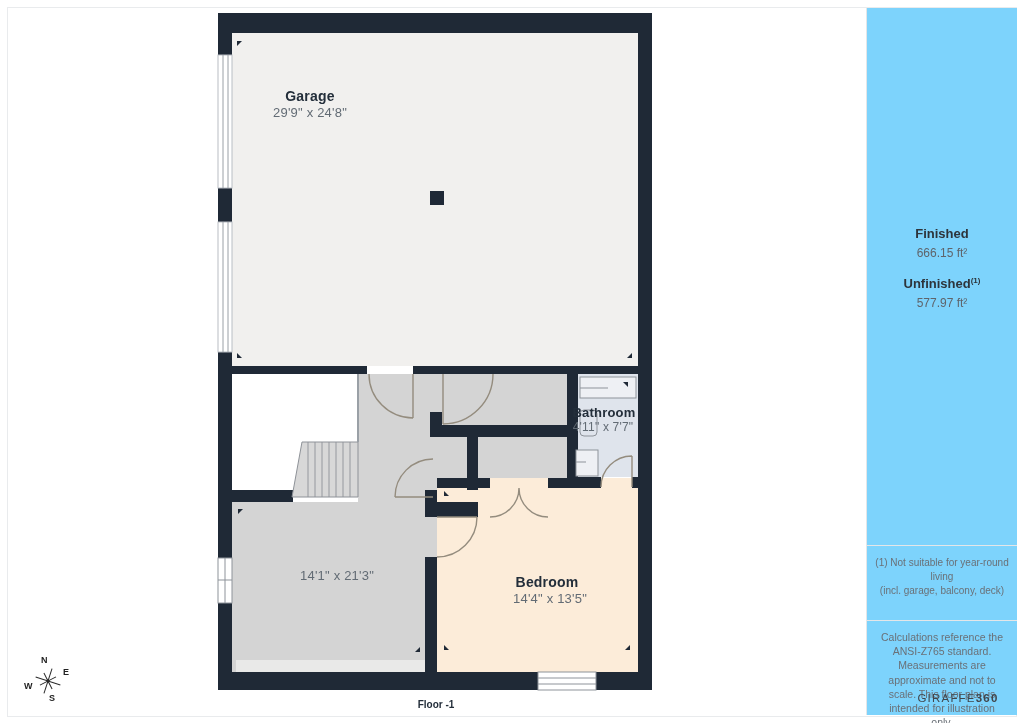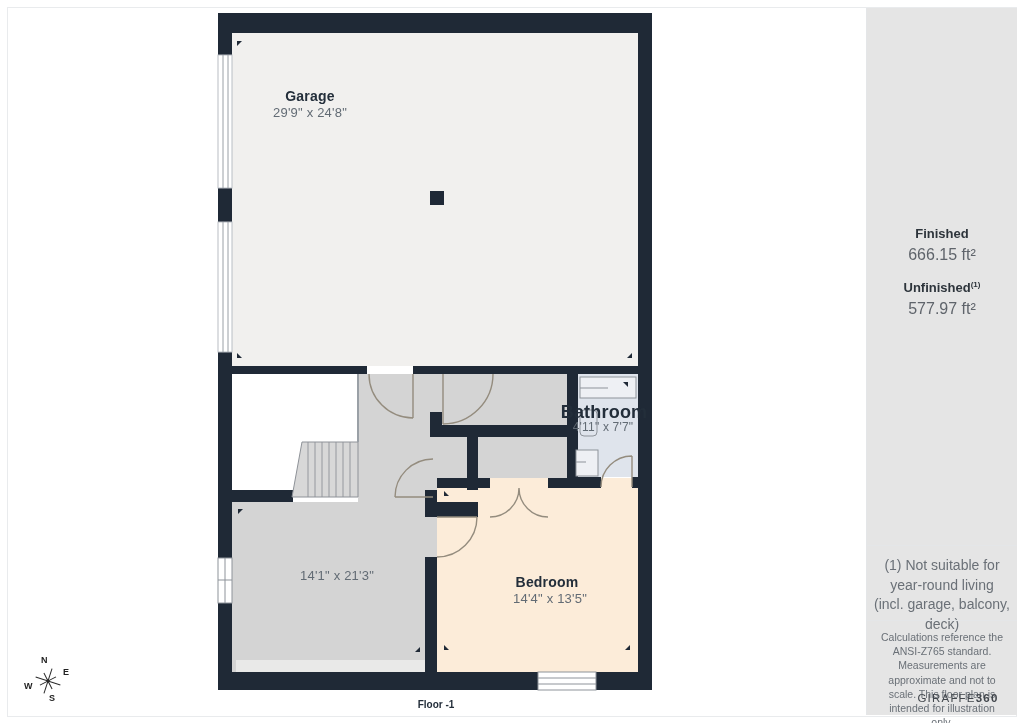--- a/index.html
+++ b/index.html
@@ -5,36 +5,36 @@
   html,body{margin:0;padding:0;background:#ffffff;}
   #app{
     position:relative;width:1024px;height:723px;background:#ffffff;overflow:hidden;
     font-family:"Liberation Sans", sans-serif;
   }
   .frame{position:absolute;left:7px;top:7px;width:1008px;height:708px;border:1px solid #e9ebed;pointer-events:none;}
   #plan-svg{position:absolute;left:0;top:0;}
   
   .lbl{position:absolute;transform:translate(-50%,-50%);white-space:nowrap;text-align:center;}
   .room-name{font-weight:700;font-size:14px;color:#232e3a;letter-spacing:.2px;}
-  .room-name.sm{font-size:18px;}
+  .room-name.sm{font-size:13px;}
   .room-dims{font-size:13px;color:#626b74;letter-spacing:.2px;}
   .room-dims.sm{font-size:12px;}
   .floor-label{font-weight:700;font-size:10px;color:#232e3a;}
   
   .sidebar{
     position:absolute;left:866px;top:8px;width:150px;height:707px;
-    border-left:1px solid #e4e6e8;background:#e5e5e5;
+    border-left:1px solid #e4e6e8;background:#7dd3fc;
   }
   .sidebar .stats{position:absolute;top:218px;left:0;width:100%;text-align:center;}
   .stat-label{font-weight:700;font-size:13px;color:#2d343b;}
   .stat-label sup{font-size:8px;}
-  .stat-value{font-size:16px;color:#5f646b;margin-top:5px;margin-bottom:16px;}
+  .stat-value{font-size:12px;color:#5f646b;margin-top:5px;margin-bottom:16px;}
   .divider{position:absolute;left:0;width:100%;border-top:1px solid #e4e6e8;}
   .footnote{position:absolute;top:548px;left:0;width:100%;text-align:center;
-    font-size:14px;color:#6a7077;line-height:1.4;}
+    font-size:10px;color:#6a7077;line-height:1.4;}
   .wallnote{position:absolute;top:587px;left:0;width:100%;text-align:center;
     font-size:10.5px;color:#6a7077;}
   .disclaimer{position:absolute;top:622px;left:0;width:100%;box-sizing:border-box;
     padding:0 12px;text-align:center;font-size:10.5px;color:#6a7077;line-height:1.35;}
   .brand{position:absolute;top:684px;left:16px;width:100%;text-align:center;
     font-size:11.5px;color:#41464c;letter-spacing:1.2px;}
   .brand .b{font-weight:700;}
   
   .compass{position:absolute;left:14px;top:646px;}
   .compass text{font-weight:700;font-size:9px;fill:#222;font-family:"Liberation Sans",sans-serif;}

